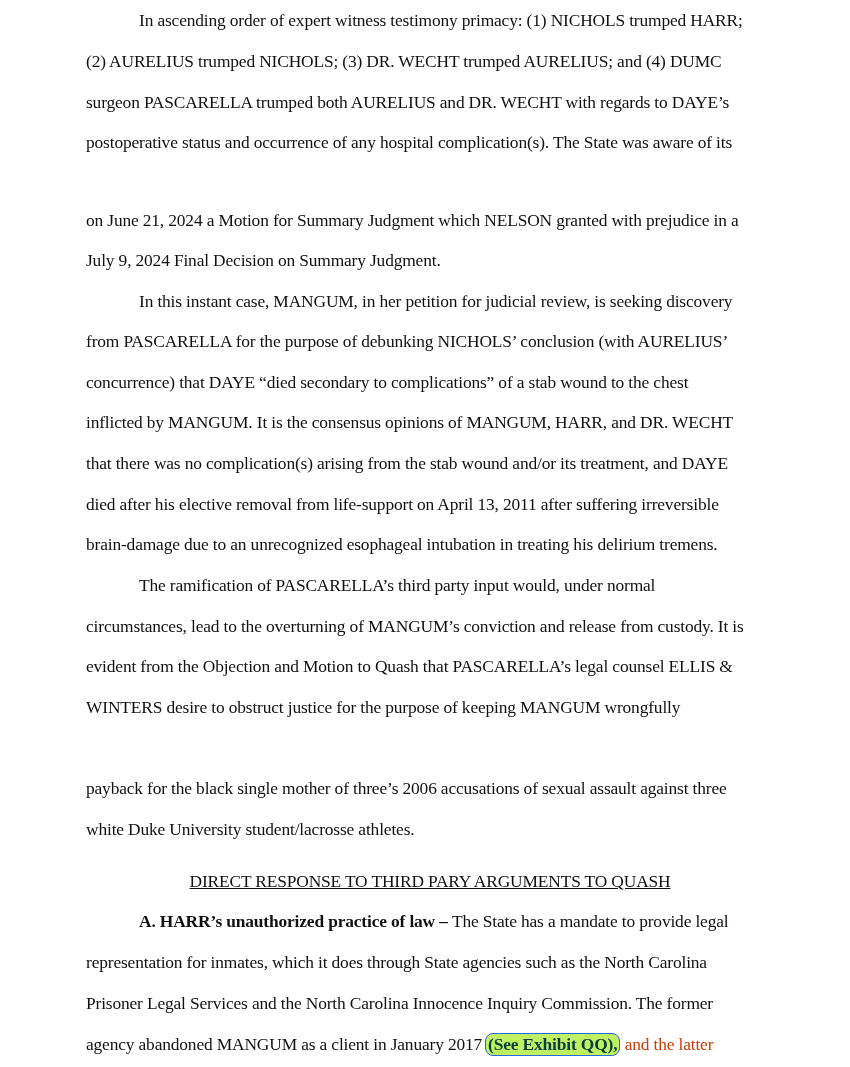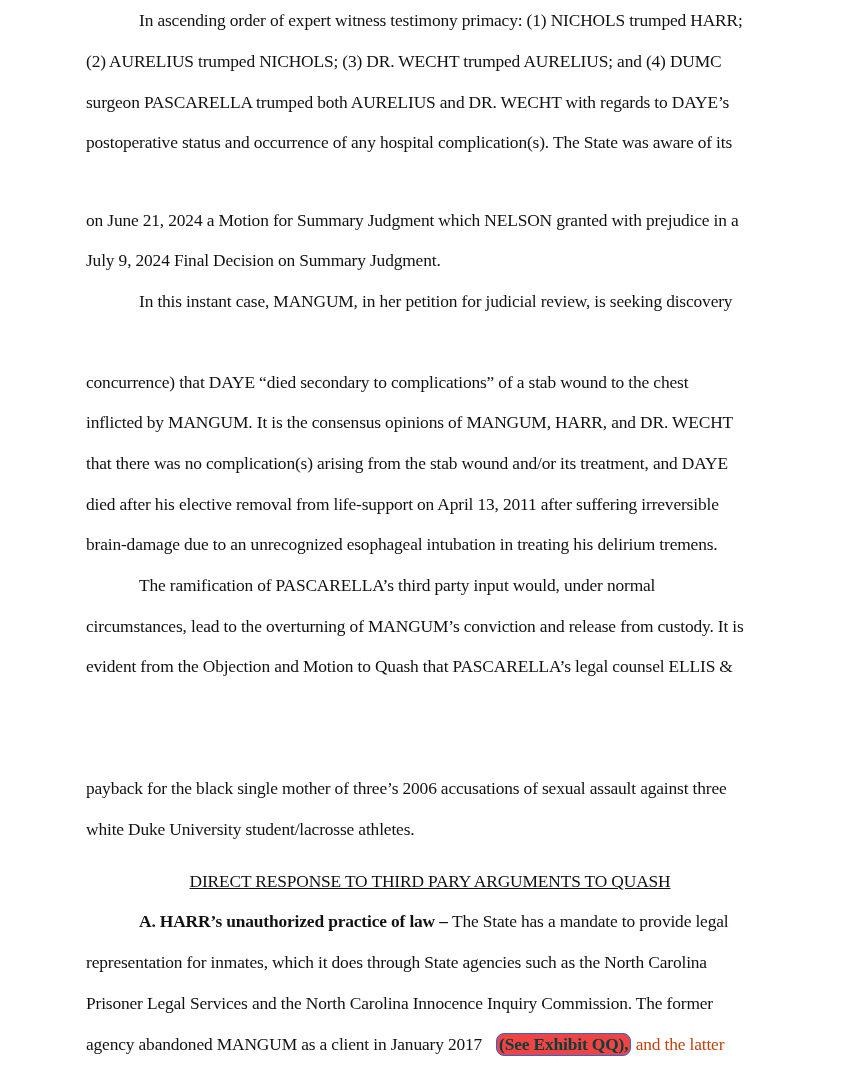--- a/index.html
+++ b/index.html
@@ -15,48 +15,50 @@
   }
   .indent { left: 139px; }
   .heading {
     position: absolute; left: 0; width: 860px; text-align: center;
     font-size: 17.4px; line-height: 20px; text-decoration: underline;
     white-space: nowrap; letter-spacing: -0.15px;
   }
   .bold { font-weight: bold; }
   .exhibit-link {
     display: inline-block; font-weight: bold; color: #0b3d3d;
-    background: #ef4444; border: 1.5px solid #2a66e0; border-radius: 8px;
-    padding: 0 2px 1px 2px; margin-left: 14px; line-height: 20px;
+    background: #bef264; border: 1.5px solid #2a66e0; border-radius: 8px;
+    padding: 0 2px 1px 2px; margin-left: 3px; line-height: 20px;
     cursor: pointer;
   }
   .faded { color: #c2410c; }
 </style>
 </head>
 <body>
 
 <div class="page">
 
   <div class="line indent" style="top:10px">In ascending order of expert witness testimony primacy: (1) NICHOLS trumped HARR;</div>
   <div class="line" style="top:51px">(2) AURELIUS trumped NICHOLS; (3) DR. WECHT trumped AURELIUS; and (4) DUMC</div>
   <div class="line" style="top:92px">surgeon PASCARELLA trumped both AURELIUS and DR. WECHT with regards to DAYE’s</div>
   <div class="line" style="top:132px">postoperative status and occurrence of any hospital complication(s).  The State was aware of its</div>
   <div class="line" style="top:210px">on June 21, 2024 a Motion for Summary Judgment which NELSON granted with prejudice in a</div>
   <div class="line" style="top:250px">July 9, 2024 Final Decision on Summary Judgment.</div>
 
   <div class="line indent" style="top:291px">In this instant case, MANGUM, in her petition for judicial review, is seeking discovery</div>
+  <div class="line" style="top:331px">from PASCARELLA for the purpose of debunking NICHOLS’ conclusion (with AURELIUS’</div>
   <div class="line" style="top:372px">concurrence) that DAYE “died secondary to complications” of a stab wound to the chest</div>
   <div class="line" style="top:412px">inflicted by MANGUM.  It is the consensus opinions of MANGUM, HARR, and DR. WECHT</div>
   <div class="line" style="top:453px">that there was no complication(s) arising from the stab wound and/or its treatment, and DAYE</div>
   <div class="line" style="top:494px">died after his elective removal from life-support on April 13, 2011 after suffering irreversible</div>
   <div class="line" style="top:534px">brain-damage due to an unrecognized esophageal intubation in treating his delirium tremens.</div>
 
   <div class="line indent" style="top:575px">The ramification of PASCARELLA’s third party input would, under normal</div>
   <div class="line" style="top:616px">circumstances, lead to the overturning of MANGUM’s conviction and release from custody.  It is</div>
   <div class="line" style="top:656px">evident from the Objection and Motion to Quash that PASCARELLA’s legal counsel ELLIS &amp;</div>
+  <div class="line" style="top:697px">WINTERS desire to obstruct justice for the purpose of keeping MANGUM wrongfully</div>
   <div class="line" style="top:778px">payback for the black single mother of three’s 2006 accusations of sexual assault against three</div>
   <div class="line" style="top:819px">white Duke University student/lacrosse athletes.</div>
 
   <div class="heading" style="top:871px">DIRECT RESPONSE TO THIRD PARY ARGUMENTS TO QUASH</div>
 
   <div class="line indent" style="top:911px">
     <span class="bold">A.  HARR’s unauthorized practice of law</span><span class="bold"> – </span><span>The State has a mandate to provide legal</span>
   </div>
   <div class="line" style="top:952px">representation for inmates, which it does through State agencies such as the North Carolina</div>
   <div class="line" style="top:993px">Prisoner Legal Services and the North Carolina Innocence Inquiry Commission.  The former</div>

